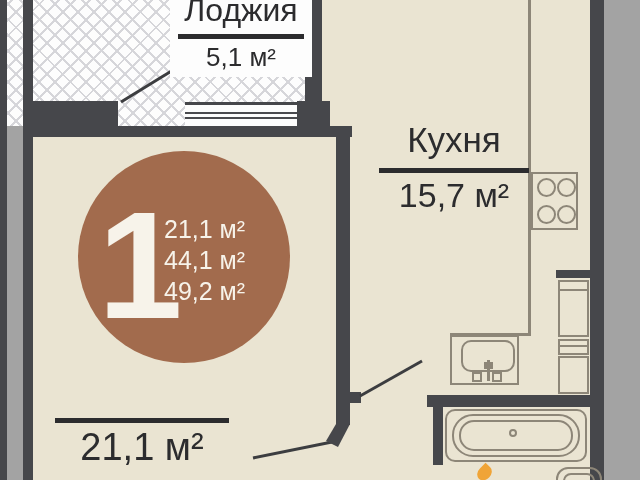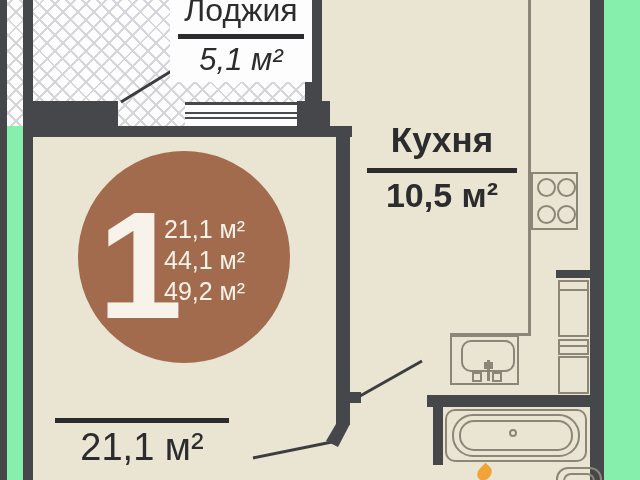--- a/index.html
+++ b/index.html
@@ -1,16 +1,16 @@
 <!DOCTYPE html>
 <html><head>
 <meta charset="utf-8">
 <style>
   html,body{margin:0;padding:0;background:#fff;}
-  #plan{position:relative;width:640px;height:480px;background:#86efac;overflow:hidden;
+  #plan{position:relative;width:640px;height:480px;background:#a3a3a3;overflow:hidden;
         font-family:"Liberation Sans","DejaVu Sans",sans-serif;color:#2c2c2e;}
   .abs{position:absolute;}
   .wall{position:absolute;background:#46474b;}
   .floor{position:absolute;background:#eae4d2;}
   .hatch{position:absolute;background:
       repeating-linear-gradient(45deg, rgba(214,214,218,0) 0 9px, #d6d6da 9px 11px),
       repeating-linear-gradient(-45deg, rgba(214,214,218,0) 0 9px, #d6d6da 9px 11px),
       #fdfdfd;}
   .fx{position:absolute;border:2px solid #8d8678;background:transparent;}
   .fx-line{position:absolute;background:#8d8678;}
@@ -94,27 +94,27 @@
   <div class="fx" style="left:509px;top:429px;width:4px;height:4px;border-radius:50%;"></div>
 
   <div class="fx" style="left:556px;top:467px;width:42px;height:26px;border-radius:12px;"></div>
   <div class="fx" style="left:563px;top:473px;width:28px;height:20px;border-radius:8px;"></div>
 
   <div class="abs" style="left:478px;top:465px;width:13px;height:16px;background:#f0a437;border-radius:0 50% 50% 50%;transform:rotate(45deg);"></div>
 
   <div class="label" style="left:170px;top:0;width:142px;background:#fdfdfd;padding-bottom:6px;">
     <div class="room-name" style="font-size:32px;margin-top:-6px;">Лоджия</div>
     <div class="rule" style="width:126px;"></div>
-    <div class="room-area" style="font-size:31px;font-style:italic;">5,1 м²</div>
+    <div class="room-area" style="font-size:26px;">5,1 м²</div>
   </div>
 
-  <div class="label" style="left:356px;top:122px;width:172px;font-weight:bold;">
+  <div class="label" style="left:368px;top:122px;width:172px;">
     <div class="room-name">Кухня</div>
     <div class="rule" style="width:150px;margin-top:9px;"></div>
-    <div class="room-area">10,5 м²</div>
+    <div class="room-area">15,7 м²</div>
   </div>
 
   <div class="label" style="left:42px;top:409px;width:200px;">
     <div class="rule" style="width:174px;margin-top:9px;"></div>
     <div class="room-area" style="font-size:38px;margin-top:2px;">21,1 м²</div>
   </div>
 
   <div id="badge">
     <div class="num">1</div>
     <div class="areas">21,1 м²

